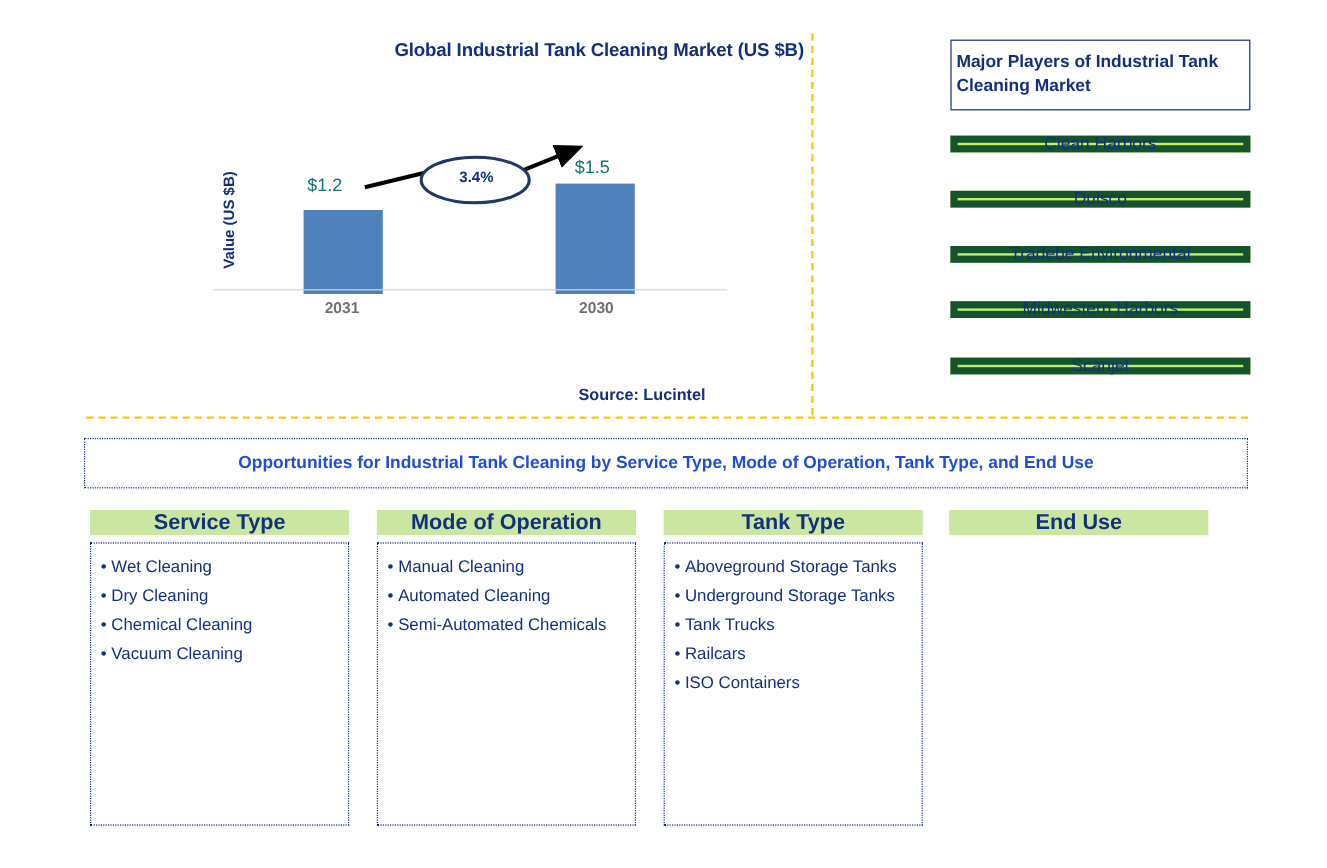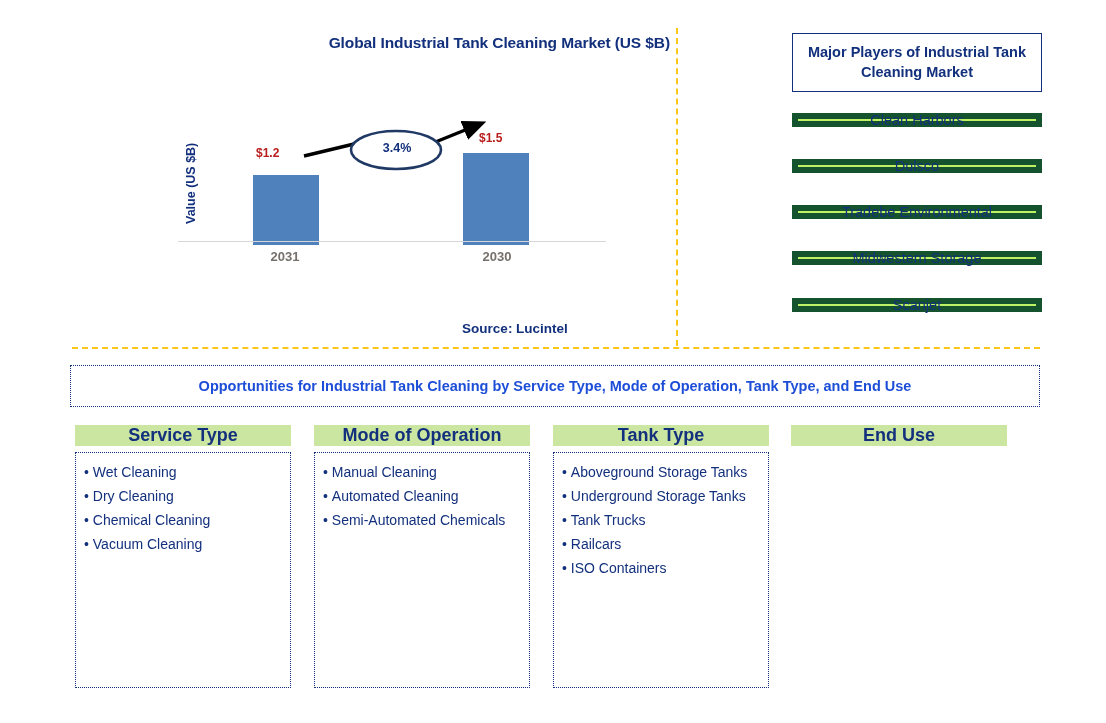--- a/index.html
+++ b/index.html
@@ -67,23 +67,23 @@
   .bar {
     position: absolute;
     background: #4f81bd;
     bottom: 0;
   }
   .bar-2024 { left: 75px; width: 66px; height: 70px; }
   .bar-2030 { left: 285px; width: 66px; height: 92px; }
 
   .bar-value {
     position: absolute;
-    font-size: 12px;
-    font-weight: bold;
-    color: #b91c1c;
+    font-size: 15px;
+    font-weight: normal;
+    color: #0f766e;
     white-space: nowrap;
   }
   .val-2024 { left: 256px; top: 146px; }
   .val-2030 { left: 479px; top: 131px; }
 
   .year-label {
     position: absolute;
     top: 249px;
     font-size: 13px;
     font-weight: bold;
@@ -108,21 +108,21 @@
     top: 141px;
     width: 90px;
     text-align: center;
     font-size: 12.5px;
     font-weight: bold;
     color: #13307d;
   }
 
   .source-text {
     position: absolute;
-    left: 400px;
+    left: 420px;
     top: 321px;
     width: 230px;
     text-align: center;
     font-size: 13.5px;
     font-weight: bold;
     color: #13307d;
   }
 
   
   .v-divider {
@@ -147,21 +147,21 @@
     position: absolute;
     left: 792px;
     top: 33px;
     width: 250px;
     height: 59px;
     border: 1px solid #13307d;
     box-sizing: border-box;
     display: flex;
     align-items: center;
     justify-content: center;
-    text-align: center;
+    text-align: left;
     font-size: 14.5px;
     font-weight: bold;
     color: #13307d;
     line-height: 1.35;
     padding: 0 4px;
   }
   .player-box {
     position: absolute;
     left: 792px;
     width: 250px;
@@ -270,21 +270,21 @@
   <div class="source-text">Source: Lucintel</div>
 
   <div class="v-divider"></div>
   <div class="h-divider"></div>
 
   <div class="players-header">Major Players of Industrial Tank Cleaning Market</div>
 
   <div class="player-box" style="top:113px">Clean Harbors</div>
   <div class="player-box" style="top:159px">Dulsco</div>
   <div class="player-box" style="top:205px">Tradebe Environmental</div>
-  <div class="player-box" style="top:251px">Midwestern Storage</div>
+  <div class="player-box" style="top:251px">Midwestern Harbors</div>
   <div class="player-box" style="top:298px">Scanjet</div>
 
   <div class="opp-banner">Opportunities for Industrial Tank Cleaning by Service Type, Mode of Operation, Tank Type, and End Use</div>
 
   <div class="cat-header col-0">Service Type</div>
   <div class="cat-body col-0">
     <div class="cat-item">Wet Cleaning</div>
     <div class="cat-item">Dry Cleaning</div>
     <div class="cat-item">Chemical Cleaning</div>
     <div class="cat-item">Vacuum Cleaning</div>

